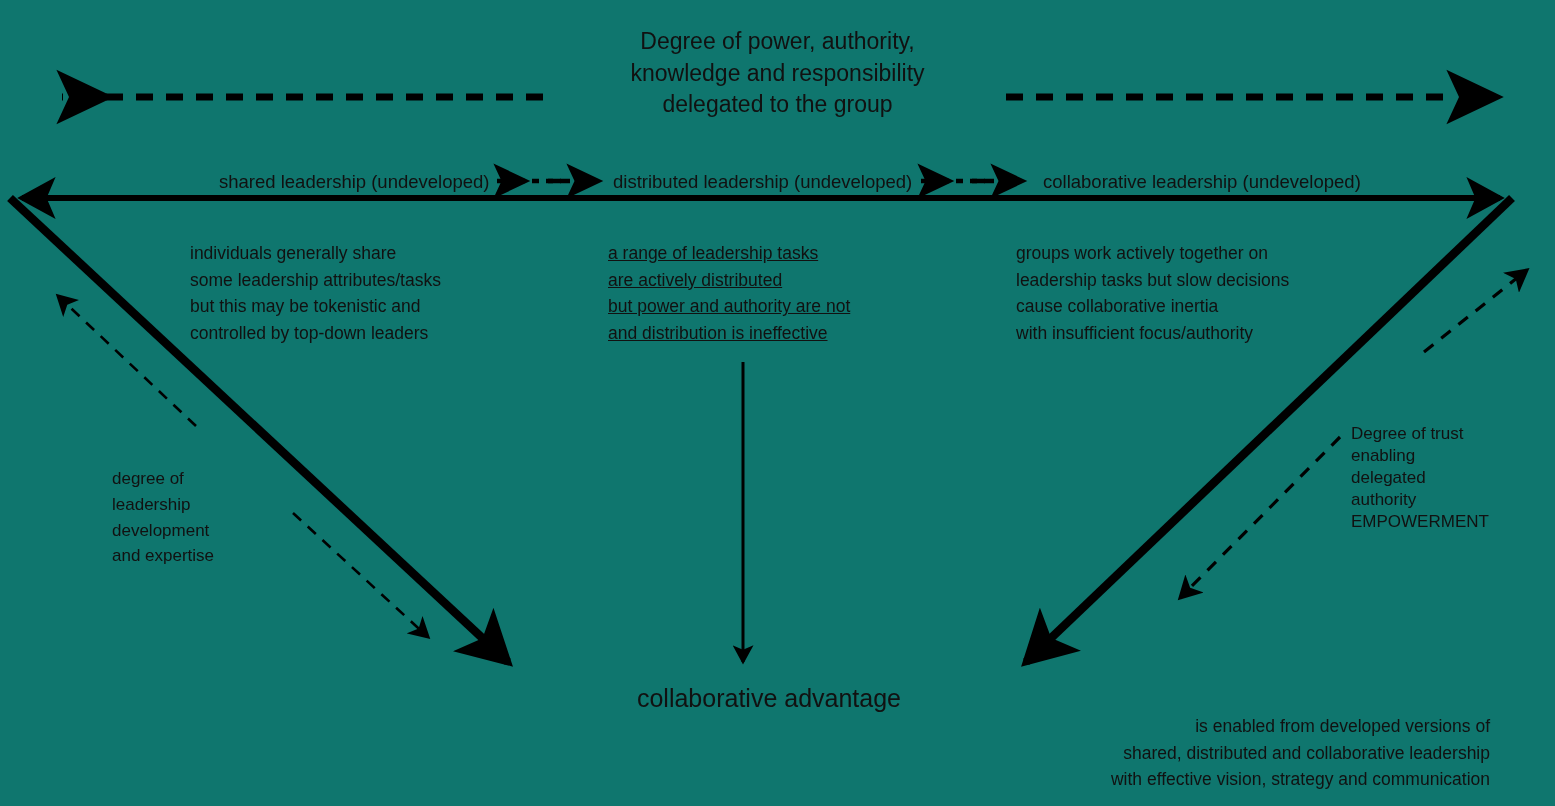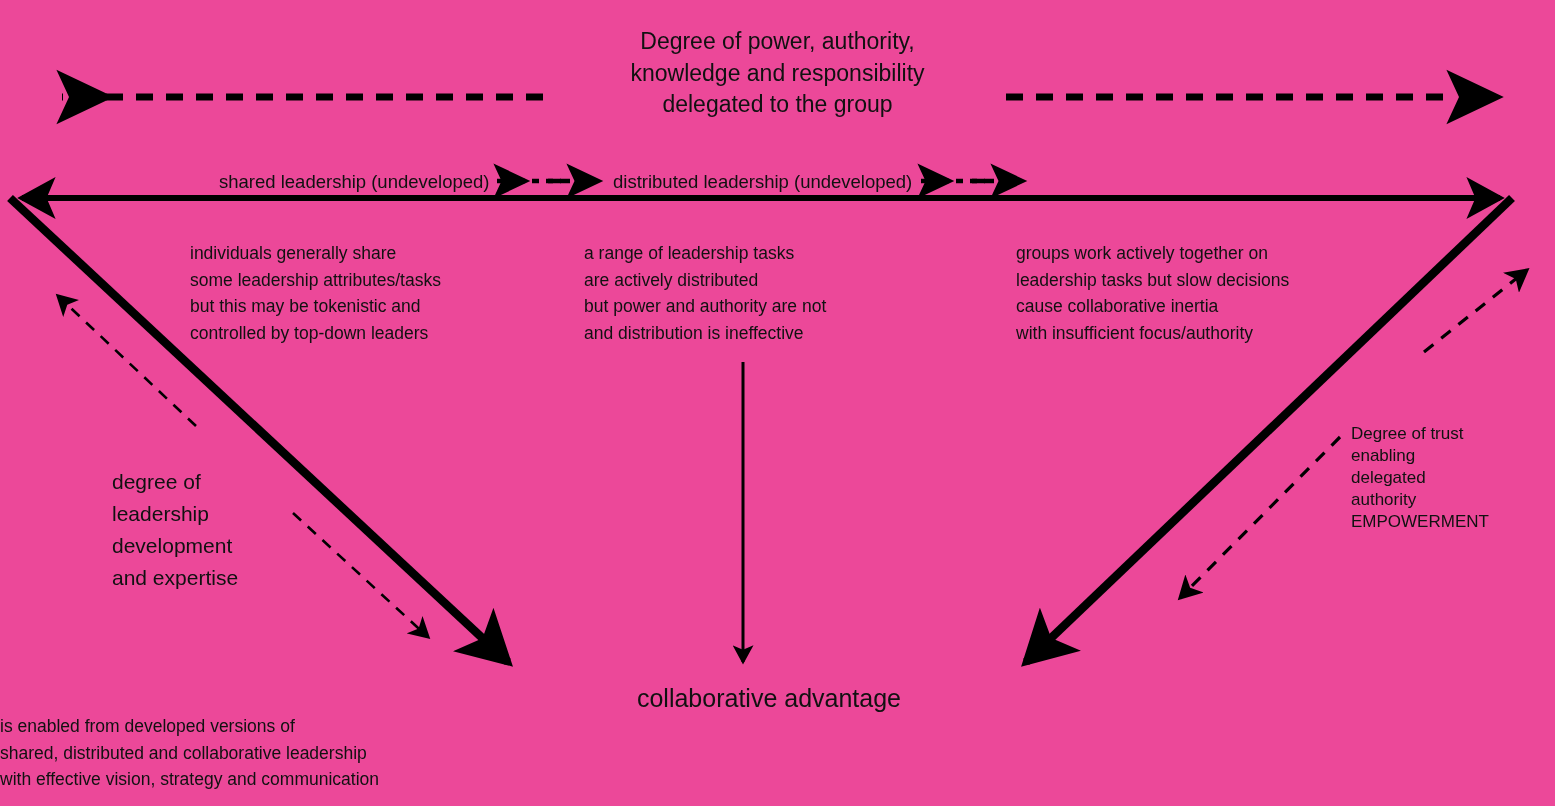--- a/index.html
+++ b/index.html
@@ -9,21 +9,21 @@
   }
   body {
     font-family: "Liberation Sans", sans-serif;
     color: #000000;
   }
   #stage {
     position: relative;
     width: 1555px;
     height: 806px;
     overflow: hidden;
-    background: #ec4899;
+    background: #0f766e;
   }
   #art {
     position: absolute;
     left: 0;
     top: 0;
     width: 1555px;
     height: 806px;
   }
   .txt {
     position: absolute;
@@ -52,28 +52,28 @@
   .stage-distributed  { left: 585px; }
   .stage-collaborative{ left: 1015px; }
 
   
   .desc {
     top: 240px;
     font-size: 17.5px;
     line-height: 1.52;
   }
   .desc-left   { left: 190px; }
-  .desc-mid    { left: 584px; }
+  .desc-mid    { left: 608px; text-decoration: underline; }
   .desc-right  { left: 1016px; }
 
   
   .cap-left {
     left: 112px;
     top: 466px;
-    font-size: 21px;
+    font-size: 17px;
     line-height: 1.52;
   }
 
   
   .cap-right {
     left: 1351px;
     top: 423px;
     font-size: 17px;
     line-height: 1.30;
   }
@@ -84,21 +84,21 @@
     top: 682px;
     width: 1490px;
     text-align: center;
     font-size: 25px;
     padding-left: 24px;
   }
   .bottom-sub {
     left: 0;
     top: 713px;
     width: 1490px;
-    text-align: left;
+    text-align: right;
     font-size: 17.5px;
     line-height: 1.52;
   }
 </style>
 </head>
 <body>
 
 <div id="stage">
 
   <svg id="art" viewBox="0 0 1555 806" xmlns="http://www.w3.org/2000/svg">
@@ -170,20 +170,21 @@
       <line x1="743" y1="362" x2="743" y2="662" stroke="#000" stroke-width="3" marker-end="url(#headSolid)"></line>
     </g>
   </svg>
 
   <div class="txt heading">Degree of power, authority,
 knowledge and responsibility
 delegated to the group</div>
 
   <div class="txt stage-label stage-shared">shared leadership (undeveloped)</div>
   <div class="txt stage-label stage-distributed">distributed leadership (undeveloped)</div>
+  <div class="txt stage-label stage-collaborative">collaborative leadership (undeveloped)</div>
 
   <div class="txt desc desc-left">individuals generally share
 some leadership attributes/tasks
 but this may be tokenistic and
 controlled by top-down leaders</div>
   <div class="txt desc desc-mid">a range of leadership tasks
 are actively distributed
 but power and authority are not
 and distribution is ineffective</div>
   <div class="txt desc desc-right">groups work actively together on

